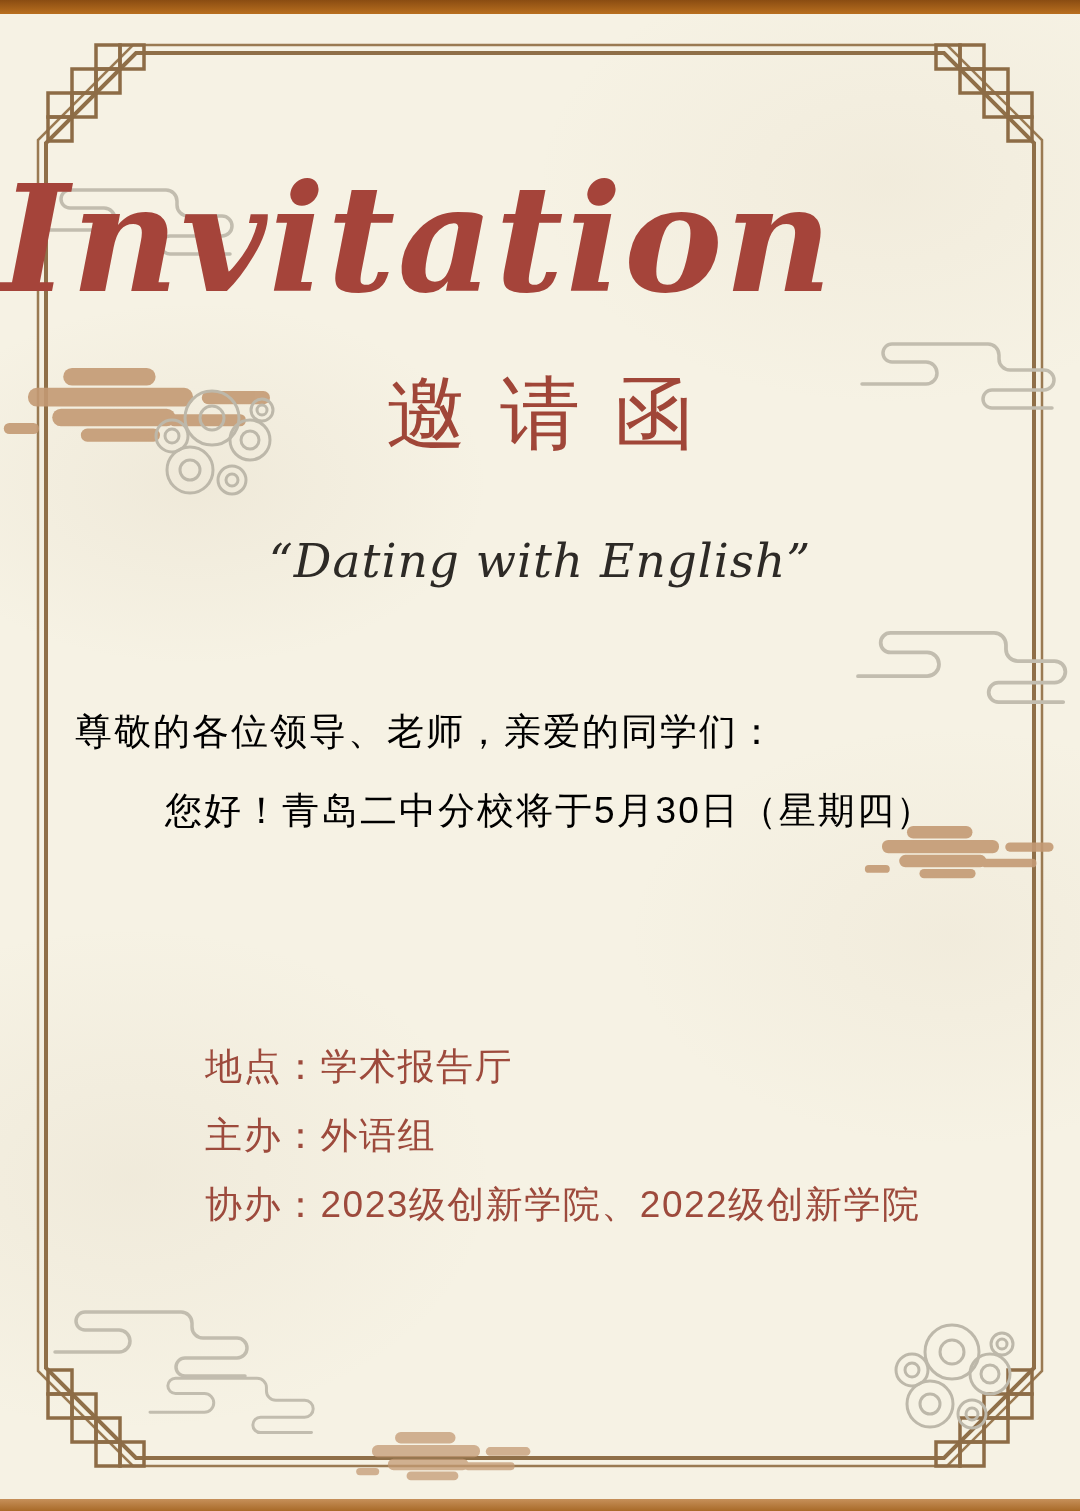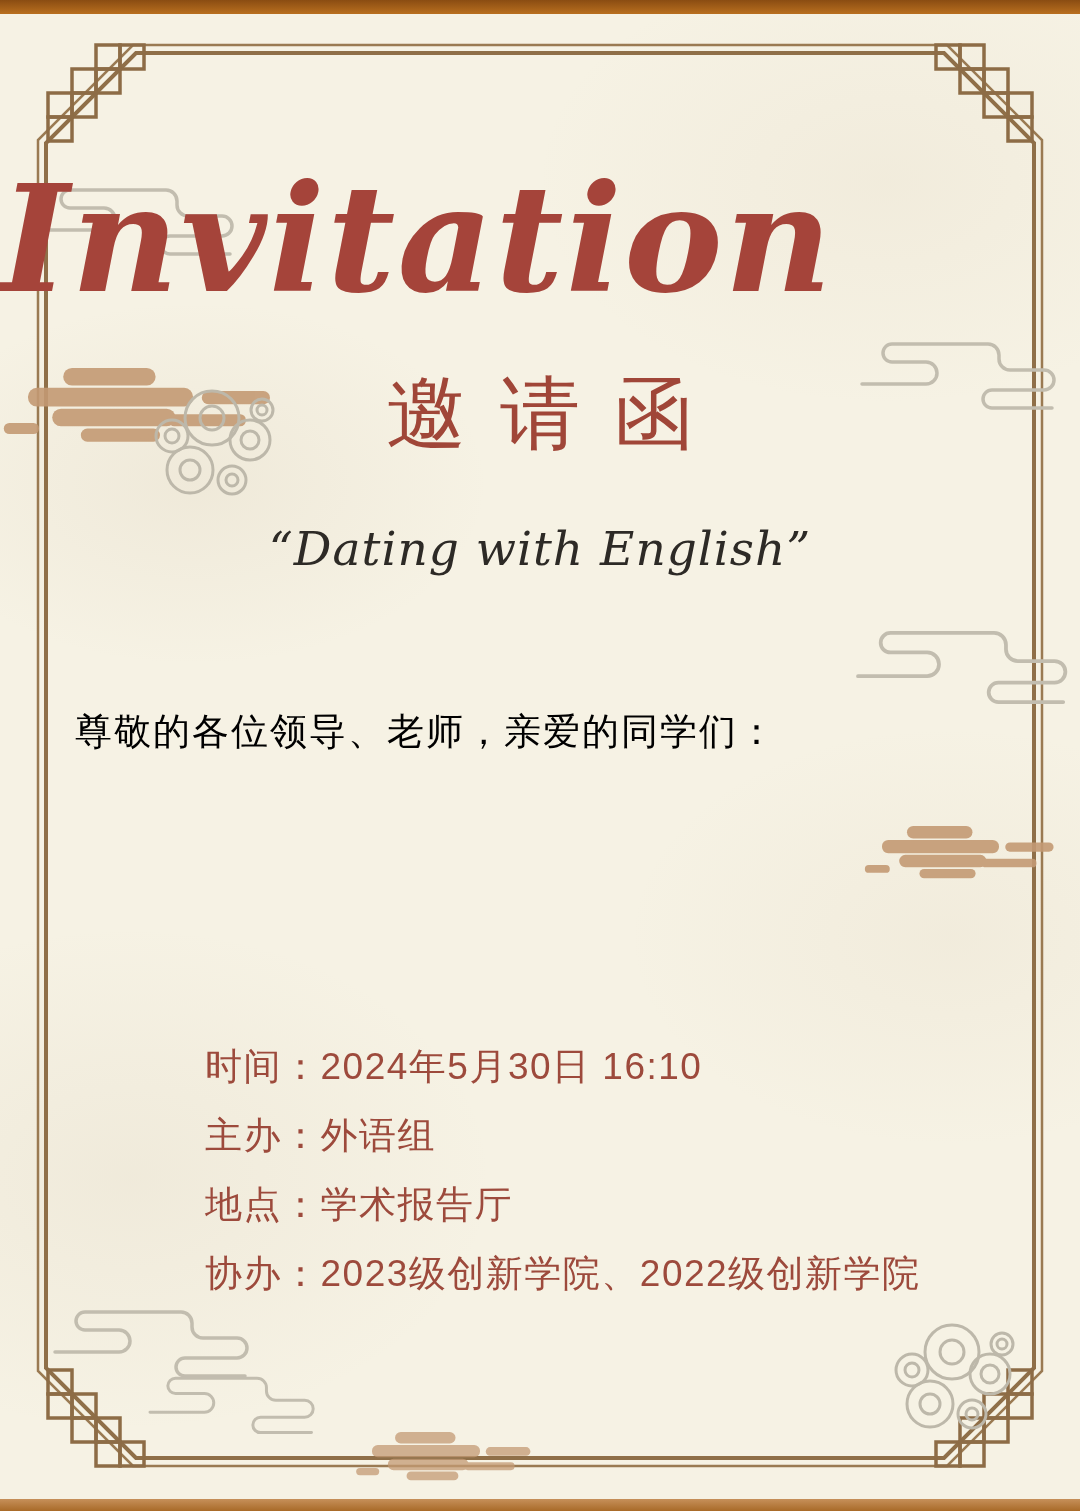--- a/index.html
+++ b/index.html
@@ -37,21 +37,21 @@
   .title-zh {
     position: absolute; top: 368px; left: 0; width: 1080px;
     text-align: center;
     font-family: "Liberation Serif", serif;
     font-size: 80px; line-height: 1.15;
     color: #a04638;
     letter-spacing: 34px; margin-left: 17px;
     font-weight: 500;
   }
   .subtitle {
-    position: absolute; top: 516px; left: 0; width: 1080px;
+    position: absolute; top: 528px; left: 0; width: 1080px;
     text-align: center;
     font-family: "DejaVu Serif", serif;
     font-style: italic;
     font-size: 47px; line-height: 1.4;
     color: #2d2a26;
     letter-spacing: 1px;
   }
   .paragraph {
     position: absolute; top: 692px; left: 75px; width: 930px;
     font-size: 37px; line-height: 79px;
@@ -132,21 +132,21 @@
   <use href="#linecloud" transform="translate(150,1368) scale(0.85)"></use>
 </svg>
 
 <div class="content">
   <div class="title-en">Invitation</div>
   <div class="title-zh">邀请函</div>
   <div class="subtitle">“Dating with English”</div>
 
   <div class="paragraph">
     <div>尊敬的各位领导、老师，亲爱的同学们：</div>
+    <div class="indent">您好！青岛二中分校将于5月30日（星期四）</div>
   </div>
 
   <div class="details">
-    <div class="row"><span>时间：</span><span>2024年5月30日 16:10</span></div>
+    <div class="row"><span>地点：</span><span>学术报告厅</span></div>
     <div class="row"><span>主办：</span><span>外语组</span></div>
-    <div class="row"><span>地点：</span><span>学术报告厅</span></div>
     <div class="row"><span>协办：</span><span>2023级创新学院、2022级创新学院</span></div>
   </div>
 </div>
 
 </body></html>

